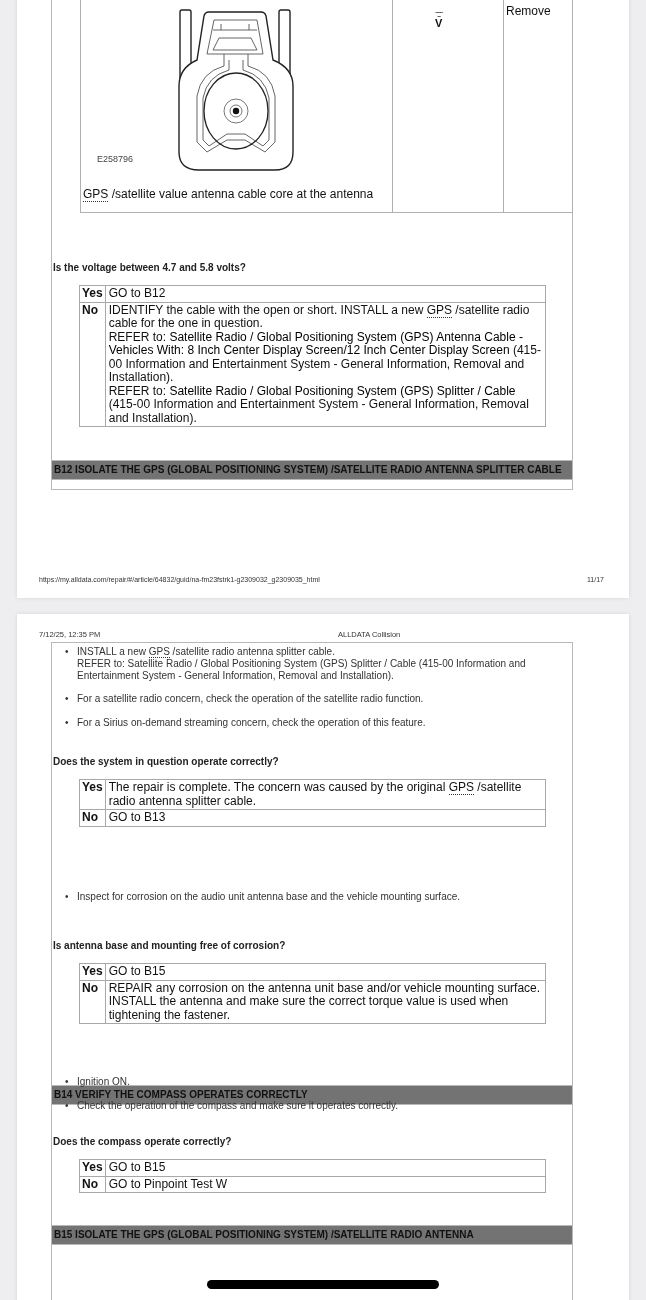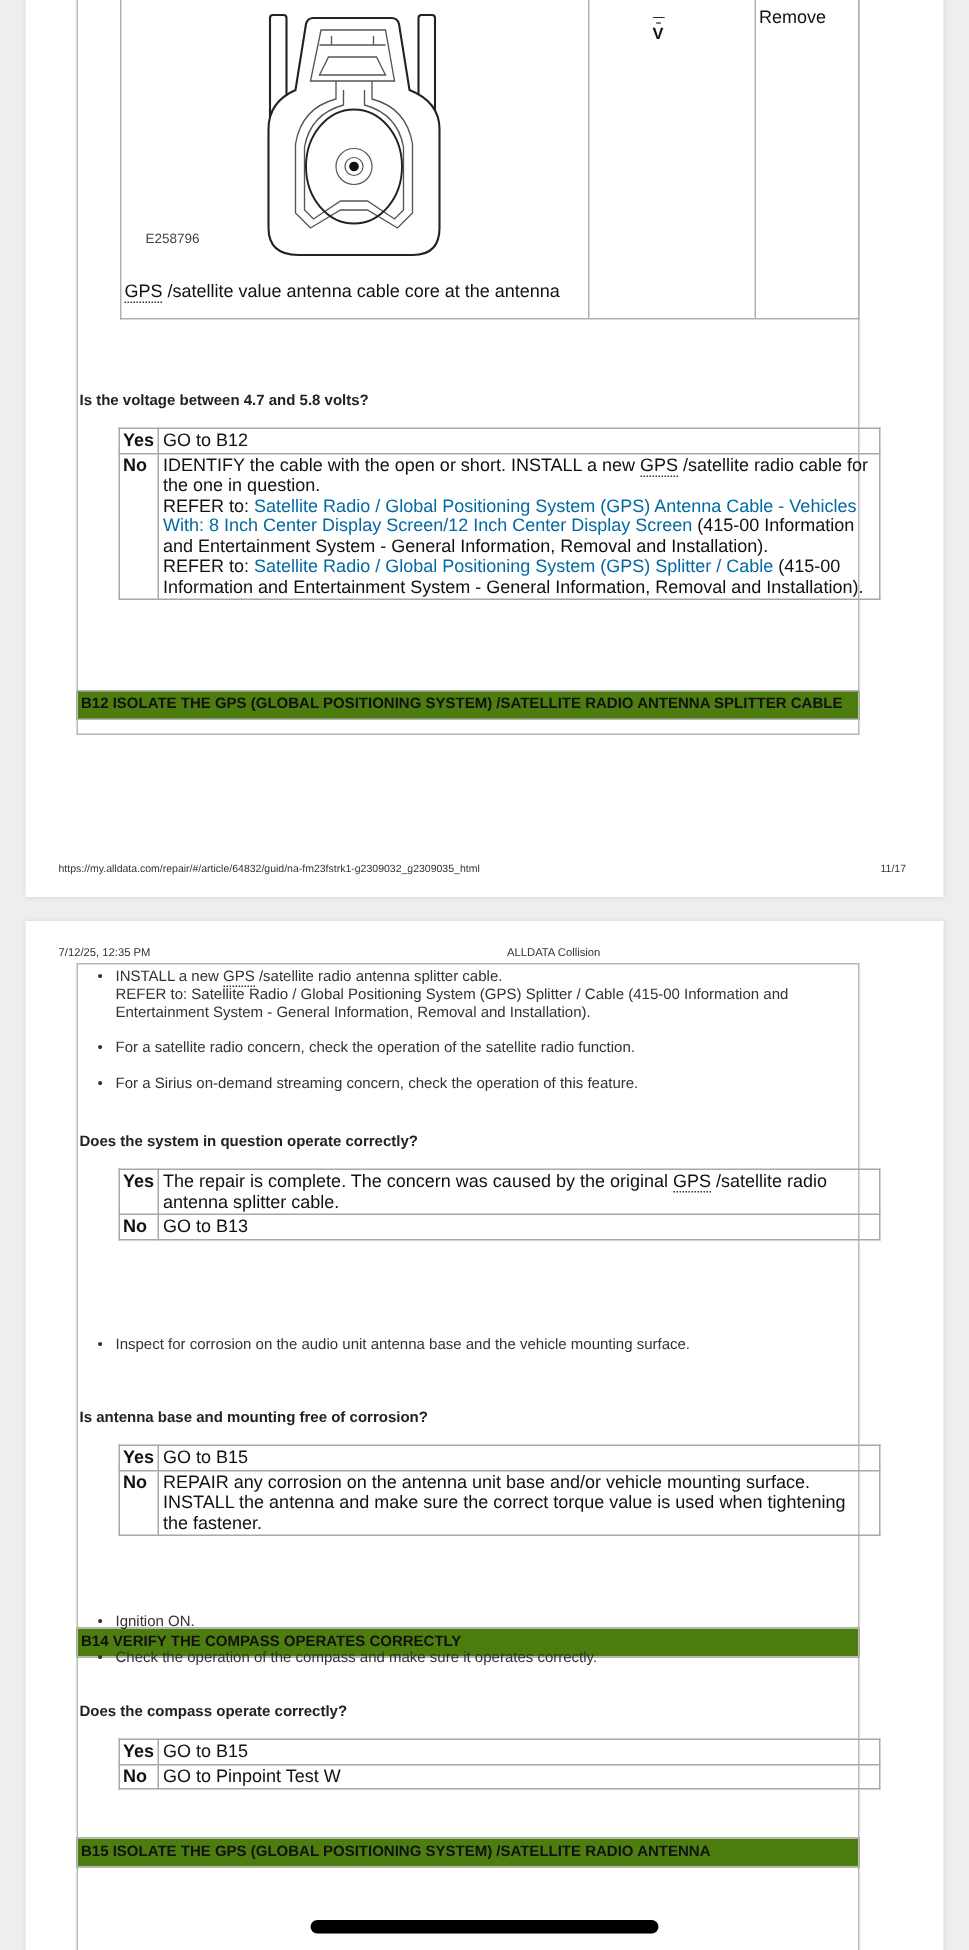--- a/index.html
+++ b/index.html
@@ -24,25 +24,25 @@
   .conn-table .c2 { position:absolute; left:312px; top:0; width:110px; height:100%; border-right:1px solid #b0b0b0; }
   .conn-table .c3 { position:absolute; left:423px; top:0; width:70px; height:100%; }
   .fig-id { position:absolute; left:16px; top:154px; font-size:9px; color:#444; }
   .fig-cap { position:absolute; left:2px; top:187px; font-size:12px; white-space:nowrap; }
   .abbr { border-bottom:1px dotted #333; }
   .volt-icon { position:absolute; left:42px; top:10px; font-size:11px; font-weight:bold; line-height:1; text-align:center; }
   .volt-icon .bars { display:block; font-size:6px; letter-spacing:-1px; line-height:4px; }
   .ground { position:absolute; left:2px; top:4px; font-size:12px; }
 
   .question { position:absolute; left:36px; font-size:10px; font-weight:bold; color:#222; }
-  .yn { position:absolute; left:62px; width:508px; border-collapse:collapse; font-size:12px; }
+  .yn { position:absolute; left:62px; width:467px; border-collapse:collapse; font-size:12px; }
   .yn td { border:1px solid #a8a8a8; padding:1px 3px; vertical-align:top; line-height:13.5px; }
   .yn td.k { font-weight:bold; width:18px; padding:1px 2px; }
-  .ref { color:#0369a1; }
-  .step-head { position:absolute; left:34px; width:522px; box-sizing:border-box; border:1px solid #b8b8b8; font-size:10px; font-weight:bold; padding:3px 2px; line-height:12px; background:#4d7c0f; }
+  .ref { color:#000000; }
+  .step-head { position:absolute; left:34px; width:522px; box-sizing:border-box; border:1px solid #b8b8b8; font-size:10px; font-weight:bold; padding:3px 2px; line-height:12px; background:#737373; }
 
   .footer-url { position:absolute; left:22px; top:586px; font-size:7px; color:#333; }
   .footer-page { position:absolute; left:570px; top:586px; font-size:7px; color:#333; }
 
   
   .hdr-date { position:absolute; left:22px; top:16px; font-size:7.5px; color:#333; }
   .hdr-title { position:absolute; left:321px; top:16px; font-size:7.5px; color:#333; }
   #p2frame { top:28px; height:700px; border-top:1px solid #b8b8b8; }
   .bullets { position:absolute; left:48px; width:500px; font-size:10px; color:#333; line-height:12px; margin:0; padding:0; list-style:none; }
   .bullets li { position:relative; padding-left:12px; }

